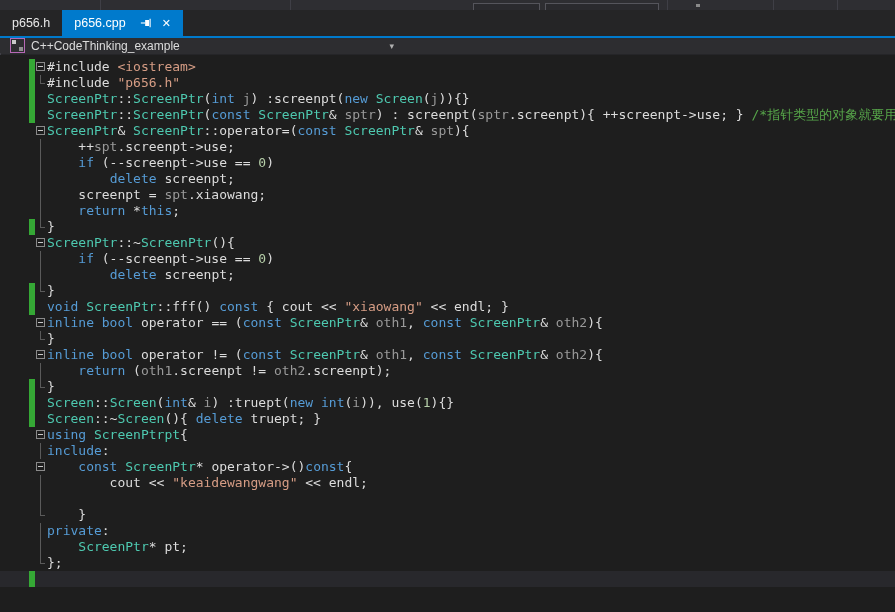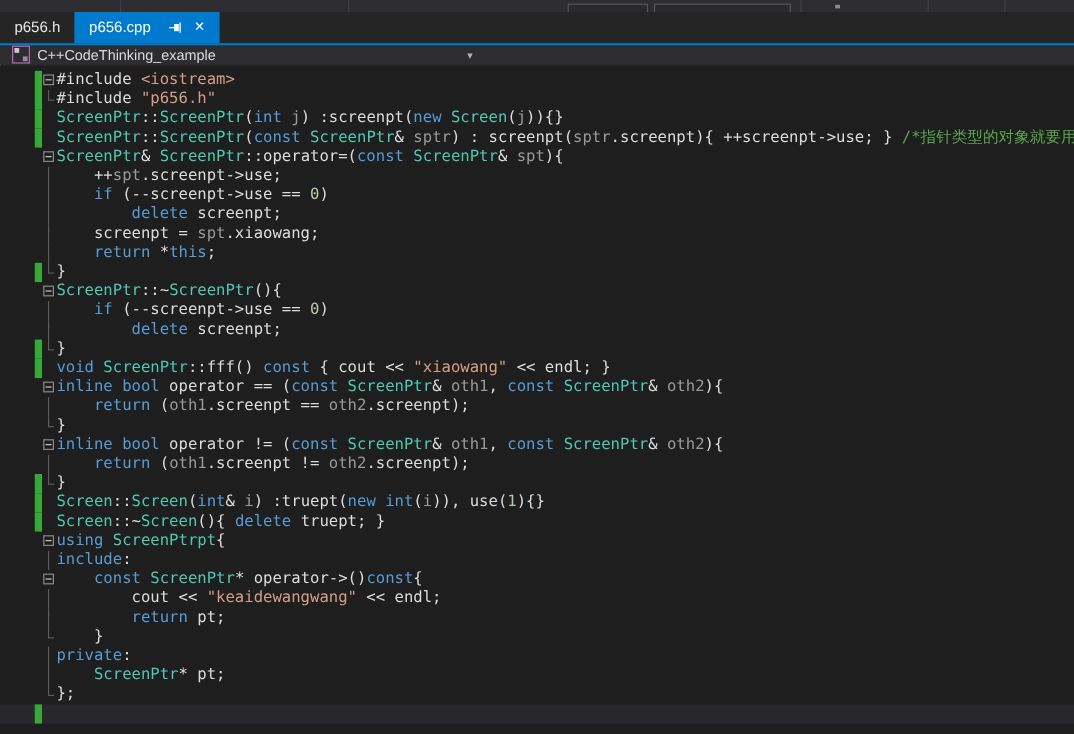--- a/index.html
+++ b/index.html
@@ -228,28 +228,20 @@
         <div class="chgbar"></div>
         <div class="foldcol">
           <div class="fold-box"></div>
         </div>
         <div class="codeline"><span class="tk-k">inline</span><span class="tk-d"> </span><span class="tk-k">bool</span><span class="tk-d"> operator == (</span><span class="tk-k">const</span><span class="tk-d"> </span><span class="tk-t">ScreenPtr</span><span class="tk-d">&amp; </span><span class="tk-p">oth1</span><span class="tk-d">, </span><span class="tk-k">const</span><span class="tk-d"> </span><span class="tk-t">ScreenPtr</span><span class="tk-d">&amp; </span><span class="tk-p">oth2</span><span class="tk-d">){</span></div>
       </div>
       <div class="row">
         <div class="gut-margin"></div>
         <div class="chgbar"></div>
         <div class="foldcol">
-          <div class="fold-v"></div>
-        </div>
-        <div class="codeline"><span class="tk-d">    </span><span class="tk-k">return</span><span class="tk-d"> (</span><span class="tk-p">oth1</span><span class="tk-d">.screenpt == </span><span class="tk-p">oth2</span><span class="tk-d">.screenpt);</span></div>
-      </div>
-      <div class="row">
-        <div class="gut-margin"></div>
-        <div class="chgbar"></div>
-        <div class="foldcol">
           <div class="fold-e"></div>
         </div>
         <div class="codeline"><span class="tk-d">}</span></div>
       </div>
       <div class="row">
         <div class="gut-margin"></div>
         <div class="chgbar"></div>
         <div class="foldcol">
           <div class="fold-box"></div>
         </div>
@@ -314,21 +306,20 @@
           <div class="fold-v"></div>
         </div>
         <div class="codeline"><span class="tk-d">        cout &lt;&lt; </span><span class="tk-s">"keaidewangwang"</span><span class="tk-d"> &lt;&lt; endl;</span></div>
       </div>
       <div class="row">
         <div class="gut-margin"></div>
         <div class="chgbar"></div>
         <div class="foldcol">
           <div class="fold-v"></div>
         </div>
-        <div class="codeline"><span class="tk-d">        </span><span class="tk-k">return</span><span class="tk-d"> pt;</span></div>
       </div>
       <div class="row">
         <div class="gut-margin"></div>
         <div class="chgbar"></div>
         <div class="foldcol">
           <div class="fold-e"></div>
         </div>
         <div class="codeline"><span class="tk-d">    }</span></div>
       </div>
       <div class="row">

